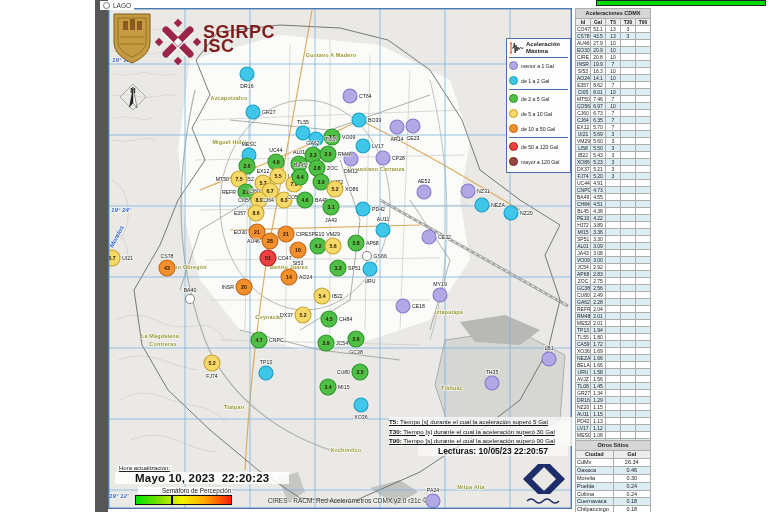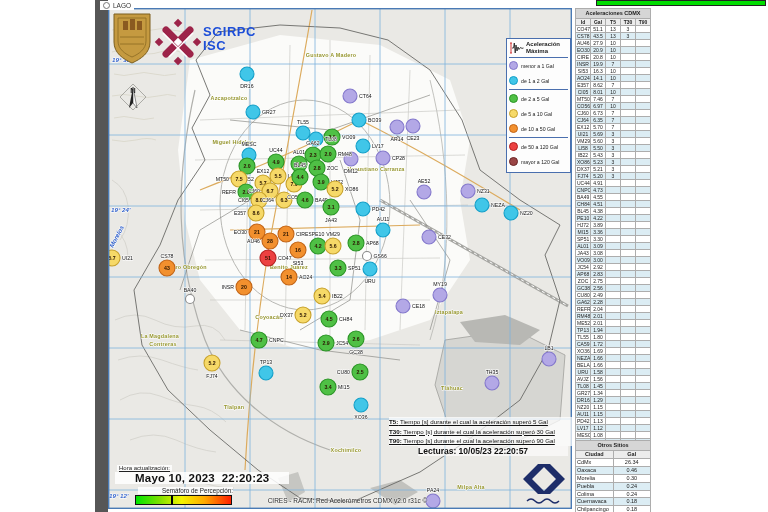--- a/index.html
+++ b/index.html
@@ -6,22 +6,22 @@
   html,body { background:#fff; }
   .page { position:relative; width:768px; height:512px; background:#ffffff; overflow:hidden;
           font-family:"Liberation Sans","DejaVu Sans",sans-serif; }
   .dark-strip { position:absolute; left:95px; top:0; width:13px; height:512px; background:#565656; }
   .map-svg { position:absolute; left:108px; top:8px; width:464px; height:501px; }
 
   
   .lago { position:absolute; left:100px; top:1px; display:flex; align-items:center; gap:3px;
           font-size:6.5px; color:#333; background:#fff; padding:1px 3px; }
   .lago .radio { width:7px; height:7px; border:1px solid #777; border-radius:50%; background:#fff; display:inline-block; }
-  .sgirpc-text { position:absolute; left:203px; top:25px; color:#1d4ed8; font-weight:bold;
-                 font-size:13px; line-height:14px; letter-spacing:0.5px; }
+  .sgirpc-text { position:absolute; left:203px; top:25px; color:#7f1d1d; font-weight:bold;
+                 font-size:18px; line-height:14px; letter-spacing:0.5px; }
 
   
   .legend { position:absolute; left:506px; top:38px; width:65px; background:#fdfdfd;
             border:1.5px solid #4a6fae; padding:2px 2px 3px 2px; }
   .legend-title { display:flex; align-items:center; gap:2px; border-bottom:1px solid #4a6fae; padding-bottom:2px; }
   .legend-title .tt { font-size:6px; font-weight:bold; color:#222; line-height:7px; }
   .legend-item { display:flex; align-items:center; gap:3px; height:15px; }
   .legend-dot { width:9px; height:9px; border-radius:50%; flex:0 0 9px; }
   .legend-item .lab { font-size:5.2px; color:#222; white-space:nowrap; }
   .legend-div { border-top:1px solid #4a6fae; margin:1px 0; }
@@ -42,21 +42,21 @@
   .otros td.city { text-align:left; }
 
   .greenbar { position:absolute; left:596px; top:0; width:170px; height:6px;
               background:#00dc00; border:1px solid #222; }
 
   
   .notes { position:absolute; left:389px; top:417px; width:186px; font-size:6.2px; line-height:9.6px;
            color:#111; }
   .notes .line { background:rgba(255,255,255,0.72); text-decoration:underline; white-space:nowrap; }
   .notes b { font-weight:bold; }
-  .lecturas { position:absolute; left:418px; top:446px; width:150px; text-align:left;
+  .lecturas { position:absolute; left:418px; top:446px; width:150px; text-align:center;
               font-size:8.5px; font-weight:bold; color:#111; background:rgba(255,255,255,0.6); }
   .hora-cap { position:absolute; left:117px; top:465px; font-size:6px; color:#222;
               text-decoration:underline; background:rgba(255,255,255,0.8); padding:0 2px; }
   .datetime { position:absolute; left:115px; top:472px; font-size:11.5px; font-weight:bold; color:#111;
               background:rgba(255,255,255,0.85); padding:0 20px; letter-spacing:0.2px; }
   .sem-label { position:absolute; left:138px; top:487px; width:95px; text-align:right; font-size:6.3px;
                color:#222; background:rgba(255,255,255,0.85); }
   .sem-bar { position:absolute; left:135px; top:495px; width:97px; height:10px; border:1px solid #111;
              background:linear-gradient(90deg,#00e400 0%,#7fe000 25%,#f4f400 48%,#ffaa00 72%,#ff2000 100%); }
   .sem-marker { position:absolute; top:-1px; width:2px; height:10px; background:#000; }

